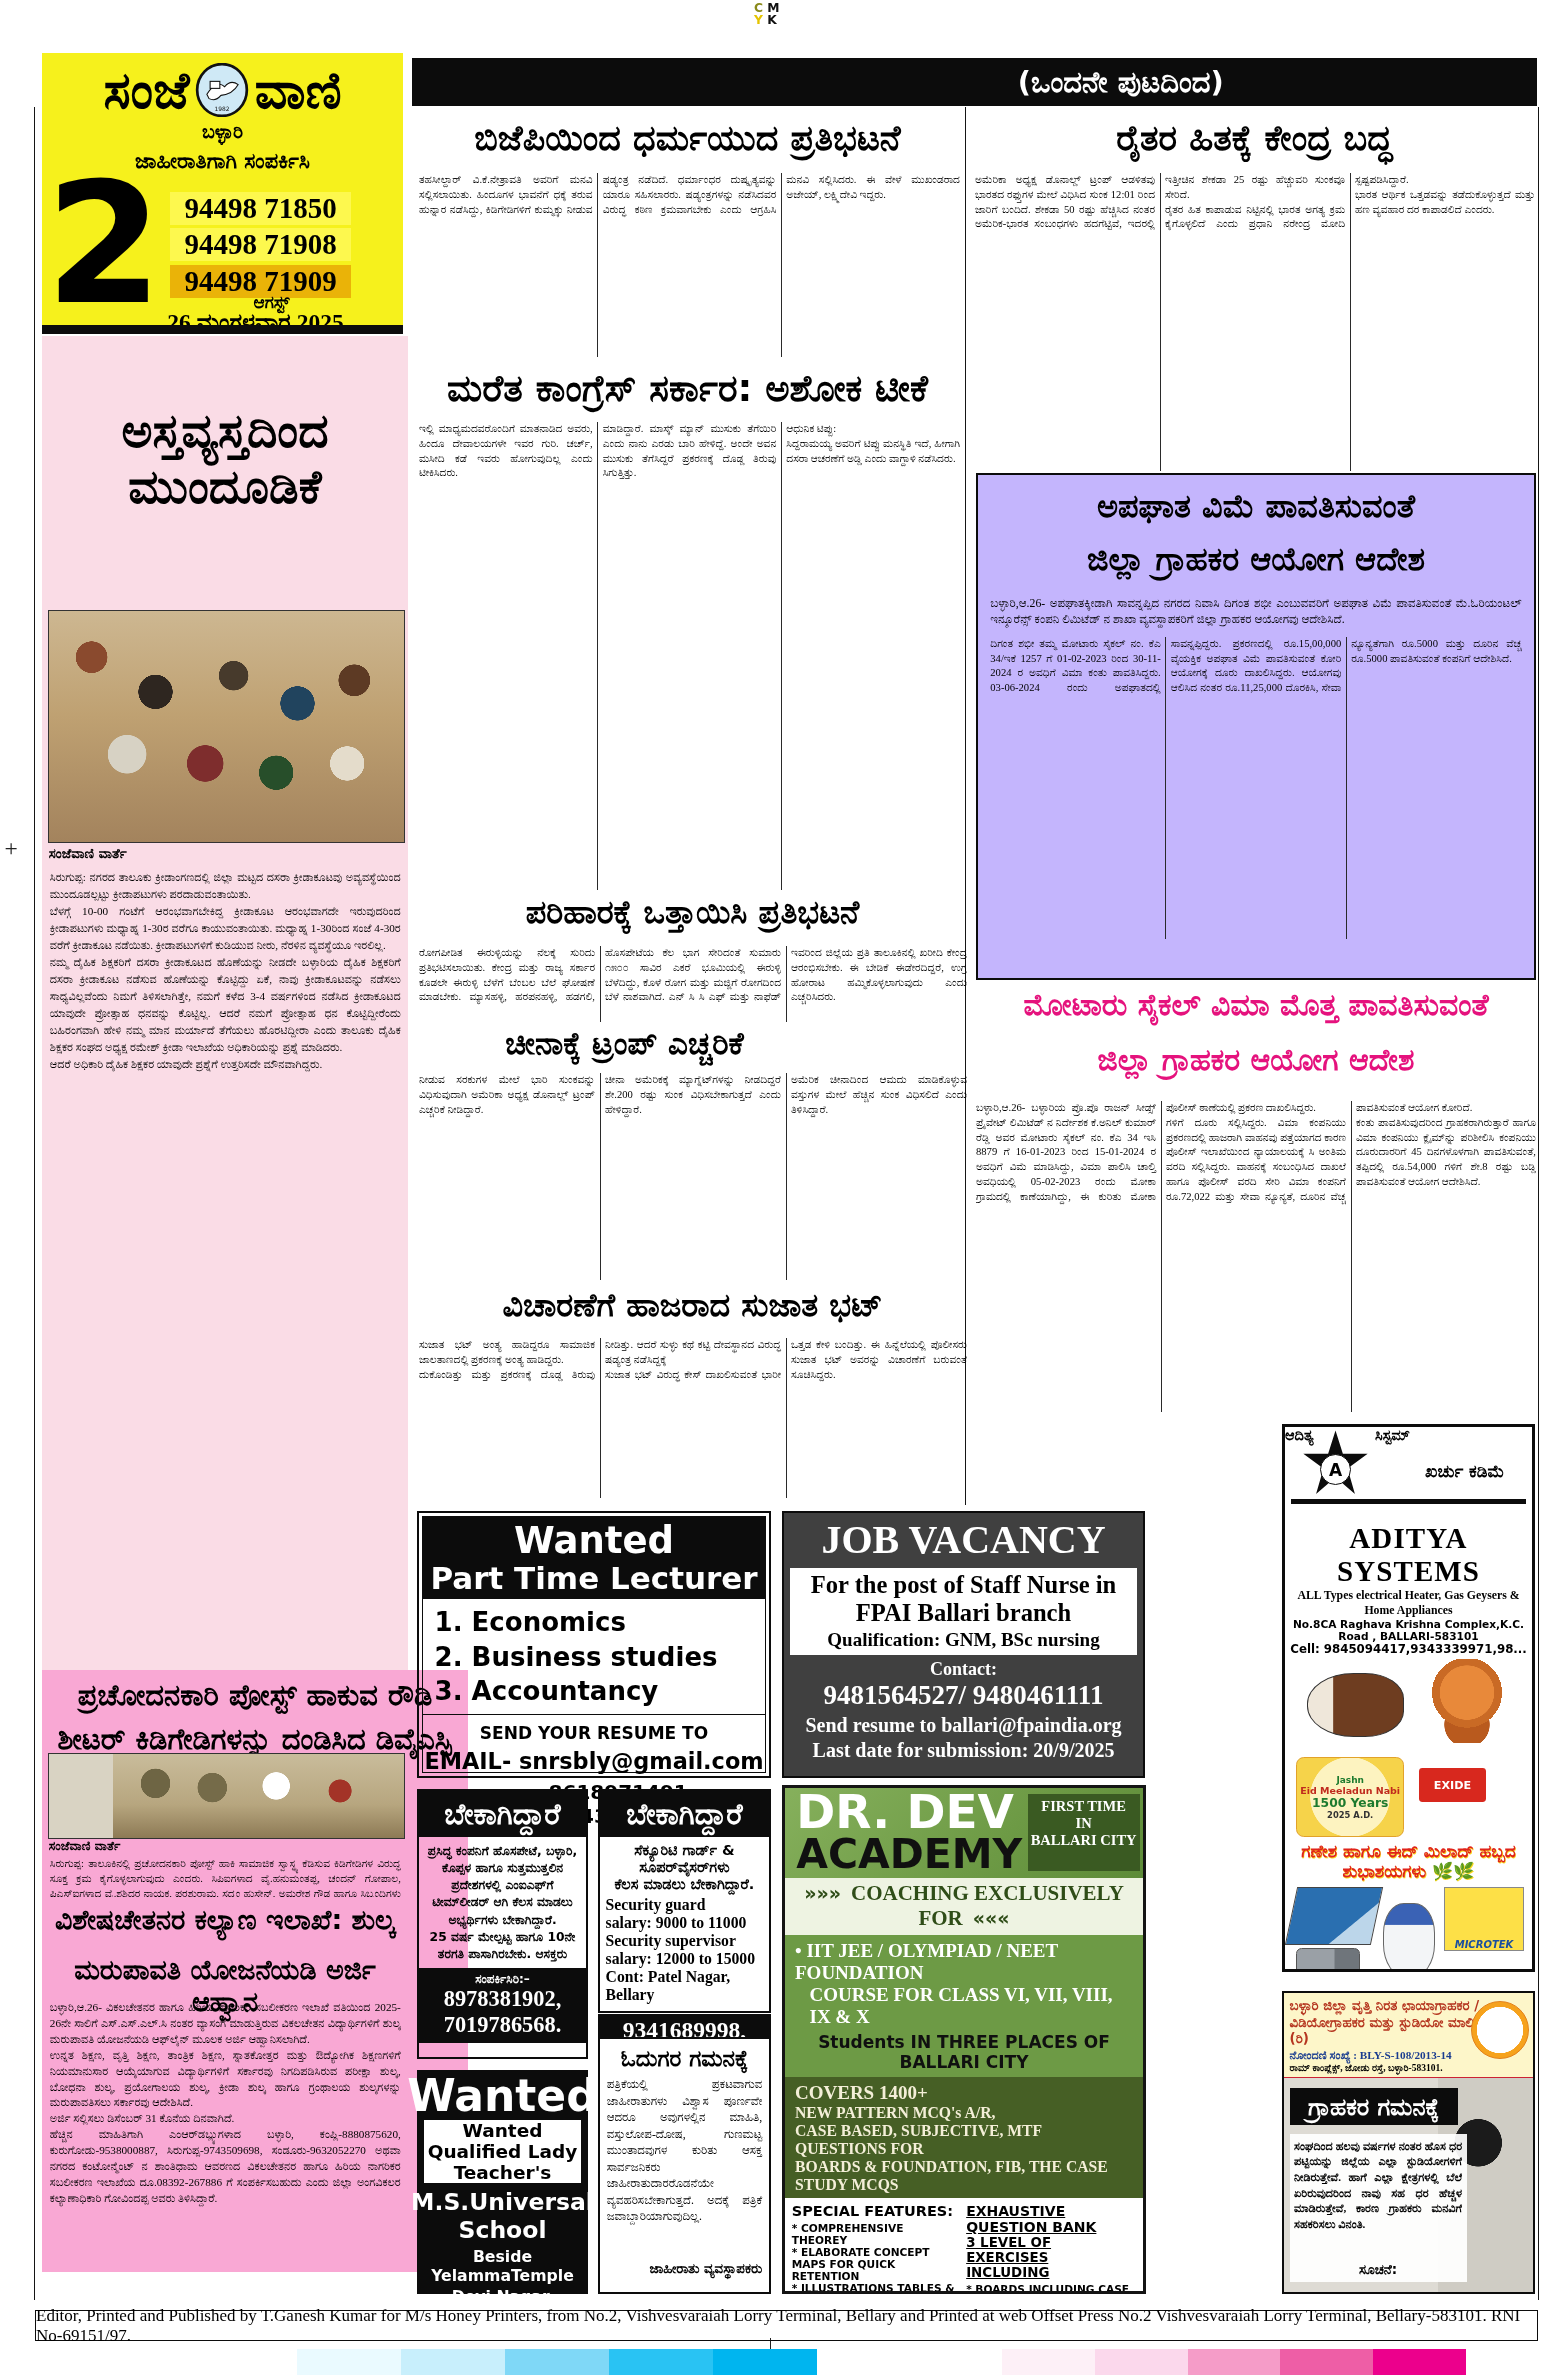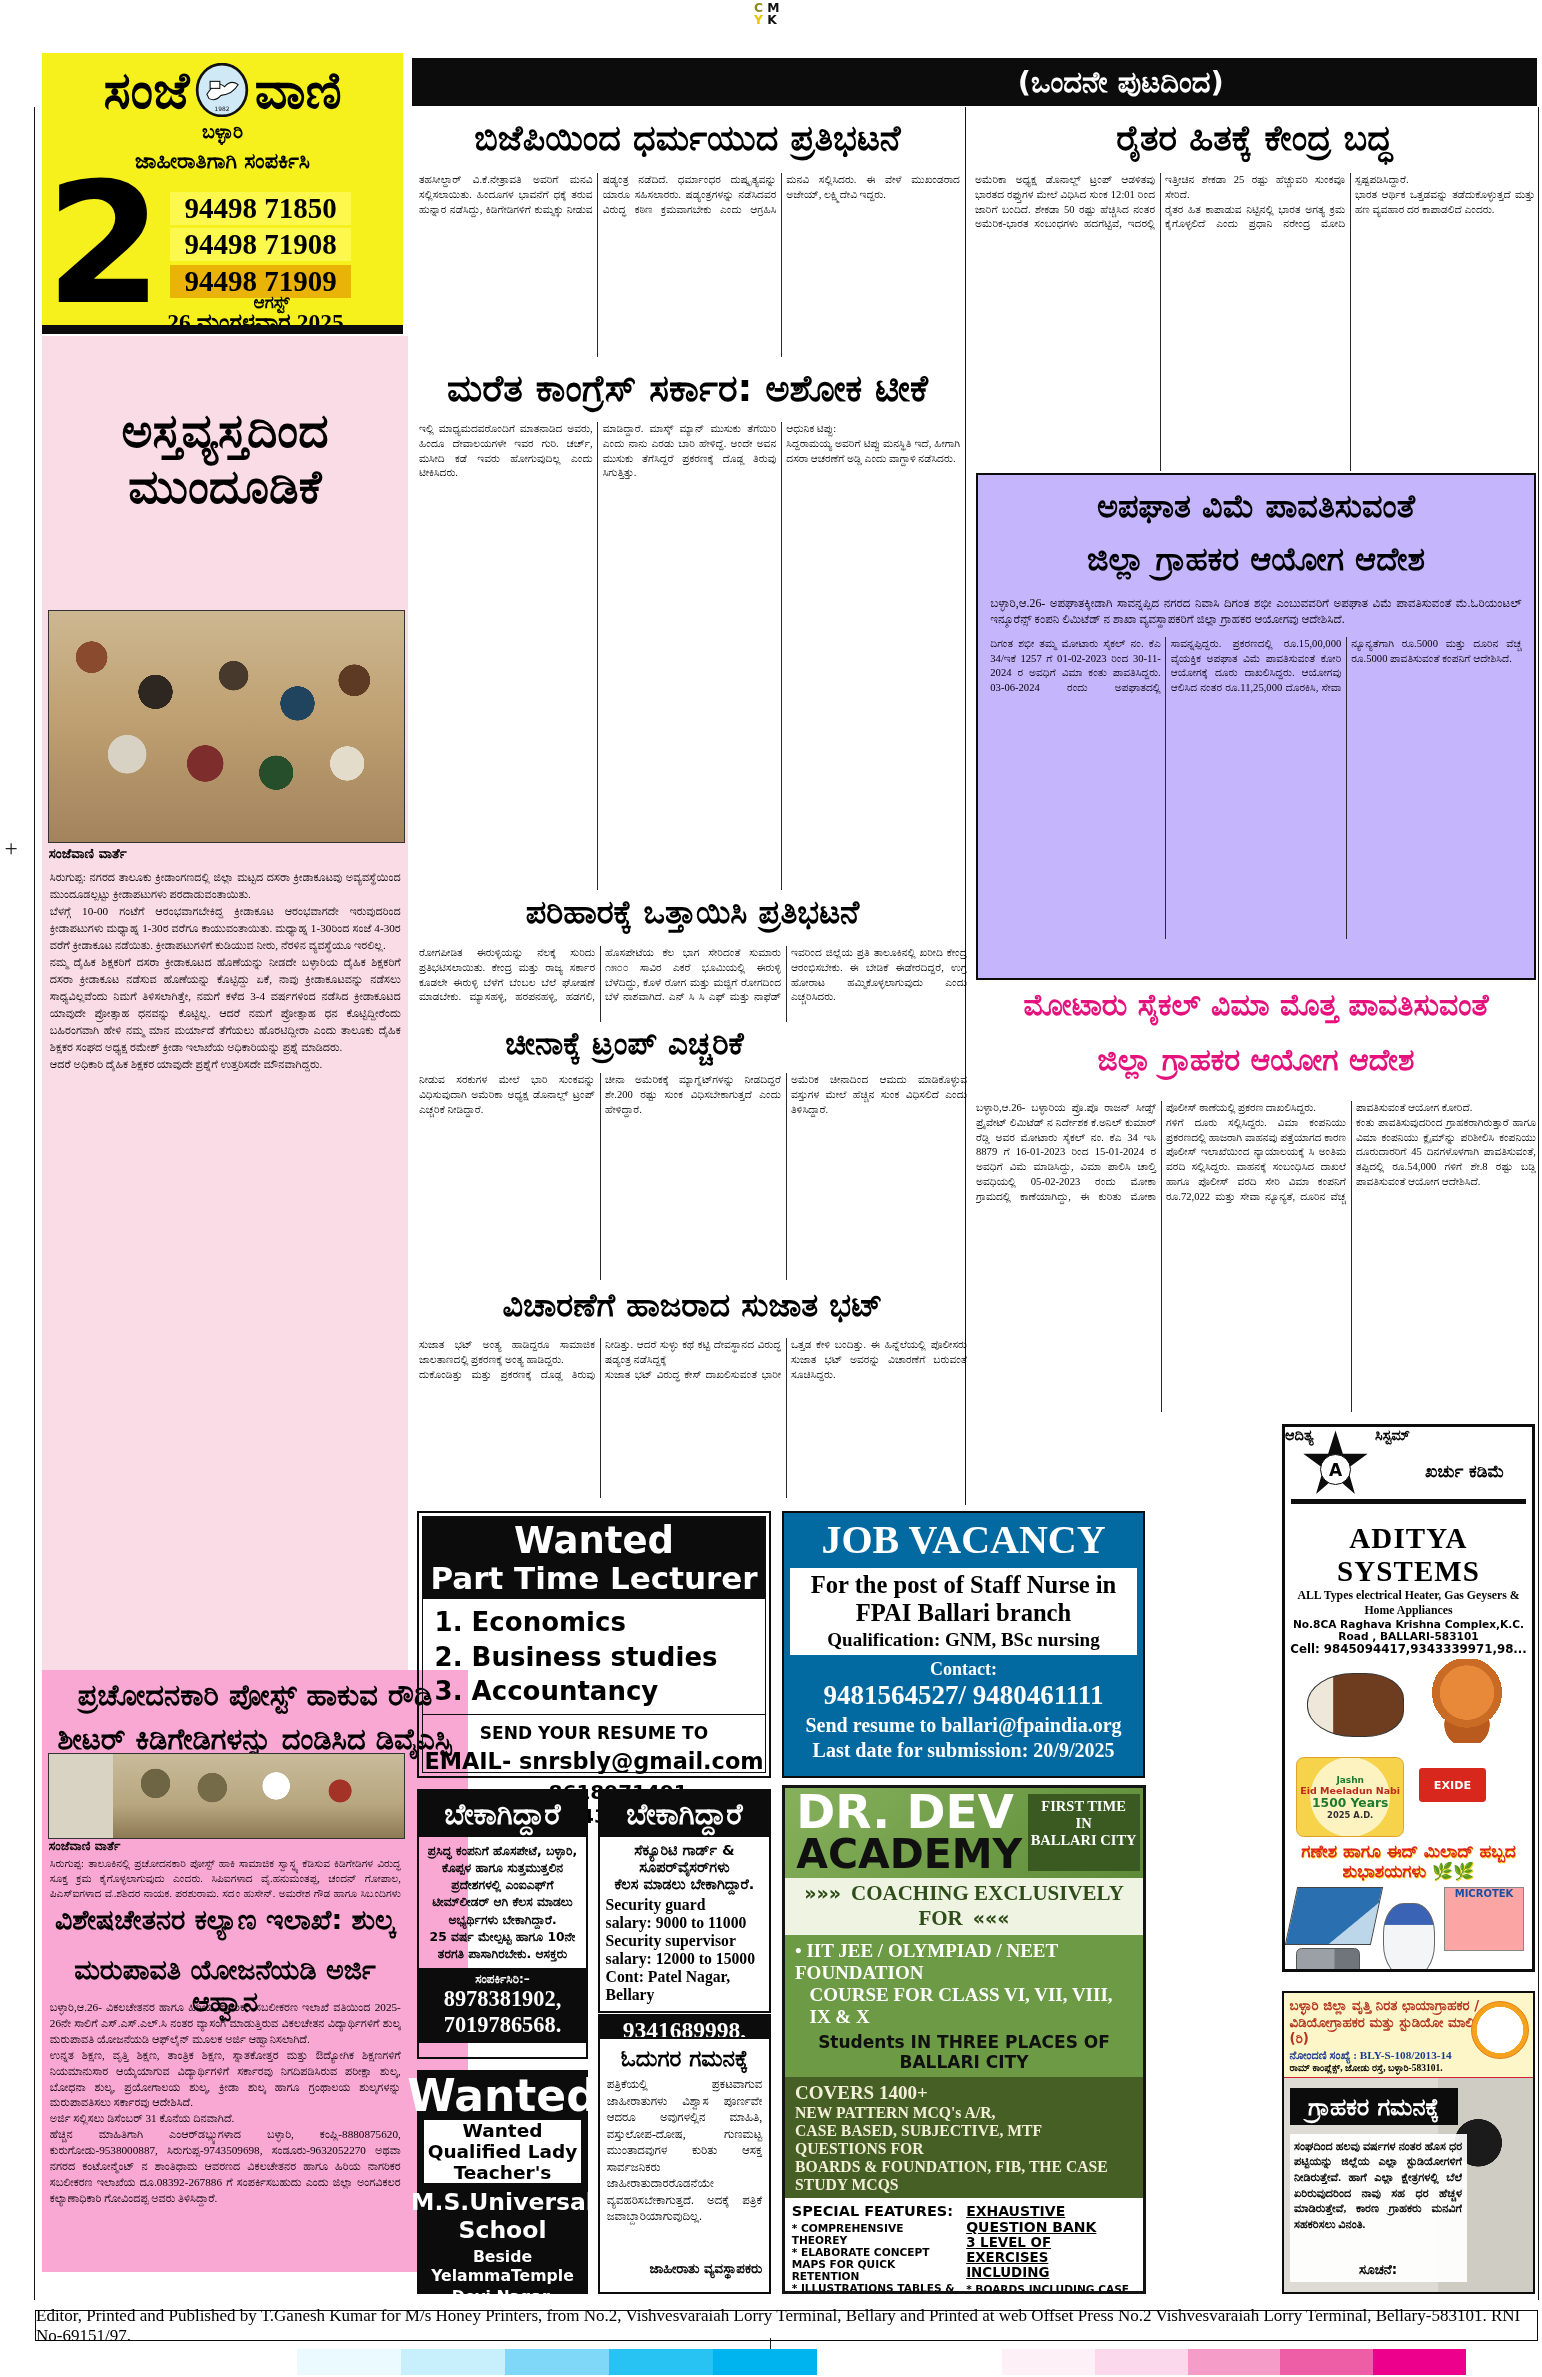--- a/index.html
+++ b/index.html
@@ -171,21 +171,21 @@
       </div>
       <div class="kh" style="font-size:17px;margin-top:7.8px;">SEND YOUR RESUME TO</div>
       <div class="kh" style="font-size:22.4px;margin-top:5.6px;">EMAIL- snrsbly@gmail.com</div>
       <div class="kh" style="font-size:20px;margin-top:5.6px;">
         <span style="font-size:14.5px;">CONT-</span>
         <span>8618971491, 9036430093</span>
       </div>
     </div>
   </div>
 
-  <div class="abs adborder" style="left:782px;top:1511px;width:363px;height:267px;box-sizing:border-box;background:#0369a1;color:#fff;">
+  <div class="abs adborder" style="left:782px;top:1511px;width:363px;height:267px;box-sizing:border-box;background:#404040;color:#fff;">
     <div class="serifb" style="font-size:40px;text-align:center;margin-top:3.4px;">JOB VACANCY</div>
     <div style="background:#fff;color:#000;margin:4.5px 5.6px;padding:3.4px 2.2px;text-align:center;">
       <div class="serifb" style="font-size:24.6px;">For the post of Staff Nurse in</div>
       <div class="serifb" style="font-size:24.6px;">FPAI Ballari branch</div>
       <div class="serifb" style="font-size:19px;margin-top:2.2px;">Qualification: GNM, BSc nursing</div>
     </div>
     <div class="serifb" style="font-size:18px;text-align:center;">Contact:</div>
     <div class="serifb" style="font-size:27px;text-align:center;">9481564527/ 9480461111</div>
     <div class="serifb" style="font-size:20px;text-align:center;margin-top:2.2px;">Send resume to ballari@fpaindia.org</div>
     <div class="serifb" style="font-size:20px;text-align:center;margin-top:2.2px;">Last date for submission: 20/9/2025</div>
@@ -305,21 +305,21 @@
         <div class="sans" style="font-size:12.3px;font-weight:900;color:#1d7a2e;">1500 Years</div>
         <div class="sans" style="font-size:8.4px;font-weight:700;color:#333;">2025 A.D.</div>
       </div>
       <div class="abs center sans" style="left:134px;top:11.2px;width:67px;height:34px;background:#d8281e;color:#fff;font-size:11.2px;font-weight:900;border-radius:3.4px;">EXIDE</div>
     </div>
     <div class="kh" style="font-size:17px;color:#e0241a;text-shadow:0.6px 0.6px 0 #f9d71c;padding:0 4.5px;">ಗಣೇಶ ಹಾಗೂ ಈದ್ ಮಿಲಾದ್ ಹಬ್ಬದ ಶುಭಾಶಯಗಳು 🌿🌿</div>
 
     <div style="position:relative;height:106px;">
       <div class="abs" style="left:5.6px;top:5.6px;width:84px;height:56px;background:linear-gradient(135deg,#2a6fb0 0 70%,#bcd6ea 71%);transform:skewX(-12deg);border:1.1px solid #444;"></div>
       <div class="abs" style="left:98px;top:22.4px;width:50px;height:73px;background:linear-gradient(180deg,#3a62b5 0 28%,#f3f5f7 29%);border-radius:40% 40% 45% 45%;border:1.1px solid #666;"></div>
-      <div class="abs col-c" style="left:159px;top:5.6px;width:78px;height:62px;background:#fca5a5;border:1.1px solid #888;justify-content:flex-start;">
+      <div class="abs col-c" style="left:159px;top:5.6px;width:78px;height:62px;background:#fde047;border:1.1px solid #888;justify-content:flex-end;font-style:italic;">
         <div class="sans" style="font-size:10px;font-weight:900;color:#1a4fa0;">MICROTEK</div>
       </div>
       <div class="abs" style="left:11.2px;top:67px;width:62px;height:31px;background:linear-gradient(90deg,#9aa0a6 0 60%,#6f757b 61%);border-radius:5.6px;border:1.1px solid #555;"></div>
     </div>
 
   </div>
 
   <div class="abs" style="left:1282px;top:1991px;width:253px;height:303px;border:2.8px solid #0c0c0c;box-sizing:border-box;overflow:hidden;">
     <div style="position:relative;background:#fdf6c9;height:84px;border-bottom:1.7px solid #c23;">
       <div class="kh" style="font-size:13.4px;color:#b5351f;text-align:left;padding:4.5px 0 0 5.6px;">ಬಳ್ಳಾರಿ ಜಿಲ್ಲಾ ವೃತ್ತಿ ನಿರತ ಛಾಯಾಗ್ರಾಹಕರ /</div>

